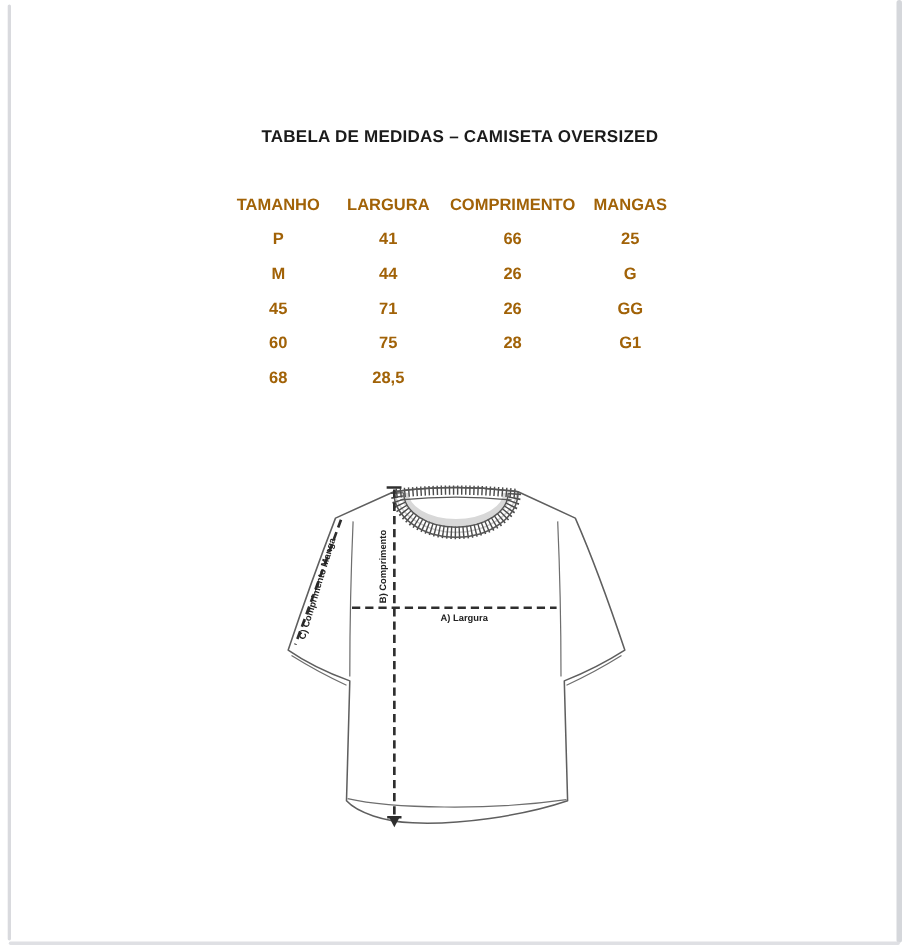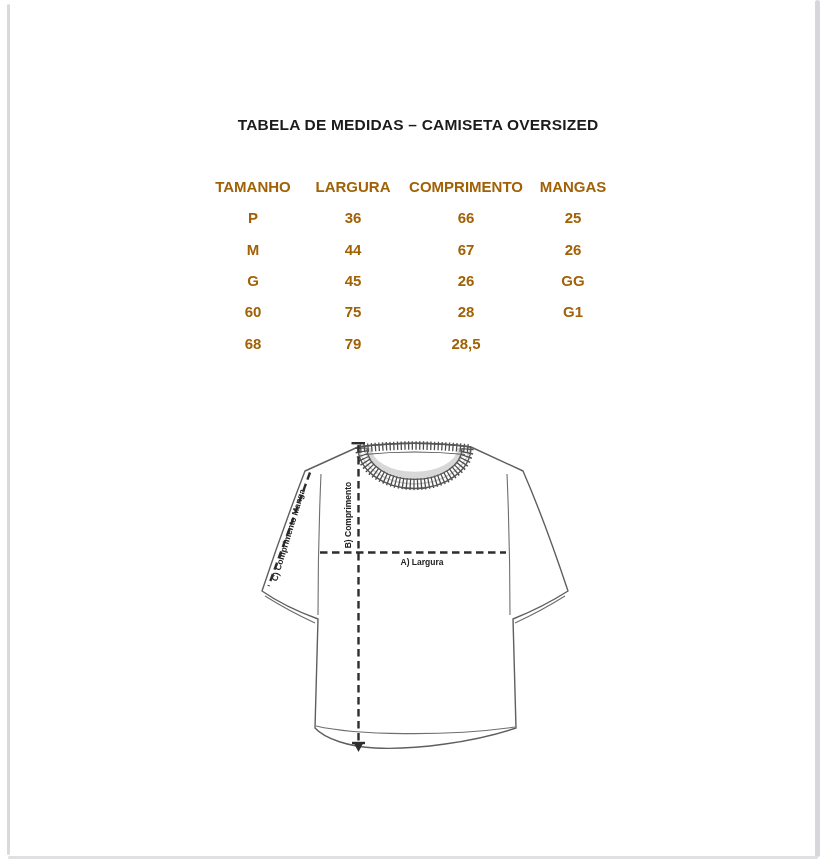--- a/index.html
+++ b/index.html
@@ -54,41 +54,40 @@
 
   <h1 class="title">TABELA DE MEDIDAS – CAMISETA OVERSIZED</h1>
 
   <div class="size-table">
     <div class="cell">TAMANHO</div>
     <div class="cell">LARGURA</div>
     <div class="cell">COMPRIMENTO</div>
     <div class="cell">MANGAS</div>
 
     <div class="cell">P</div>
-    <div class="cell">36</div>
+    <div class="cell">41</div>
     <div class="cell">66</div>
     <div class="cell">25</div>
 
     <div class="cell">M</div>
     <div class="cell">44</div>
-    <div class="cell">67</div>
     <div class="cell">26</div>
 
     <div class="cell">G</div>
     <div class="cell">45</div>
+    <div class="cell">71</div>
     <div class="cell">26</div>
 
     <div class="cell">GG</div>
     <div class="cell">60</div>
     <div class="cell">75</div>
     <div class="cell">28</div>
 
     <div class="cell">G1</div>
     <div class="cell">68</div>
-    <div class="cell">79</div>
     <div class="cell">28,5</div>
   </div>
 
   <svg class="tshirt" viewBox="0 0 380 380">
 
     <path class="outline" d="
       M 133,32
       Q 190,24.5 246,32
       L 298,56
       C 315,95 331,140 343,176

